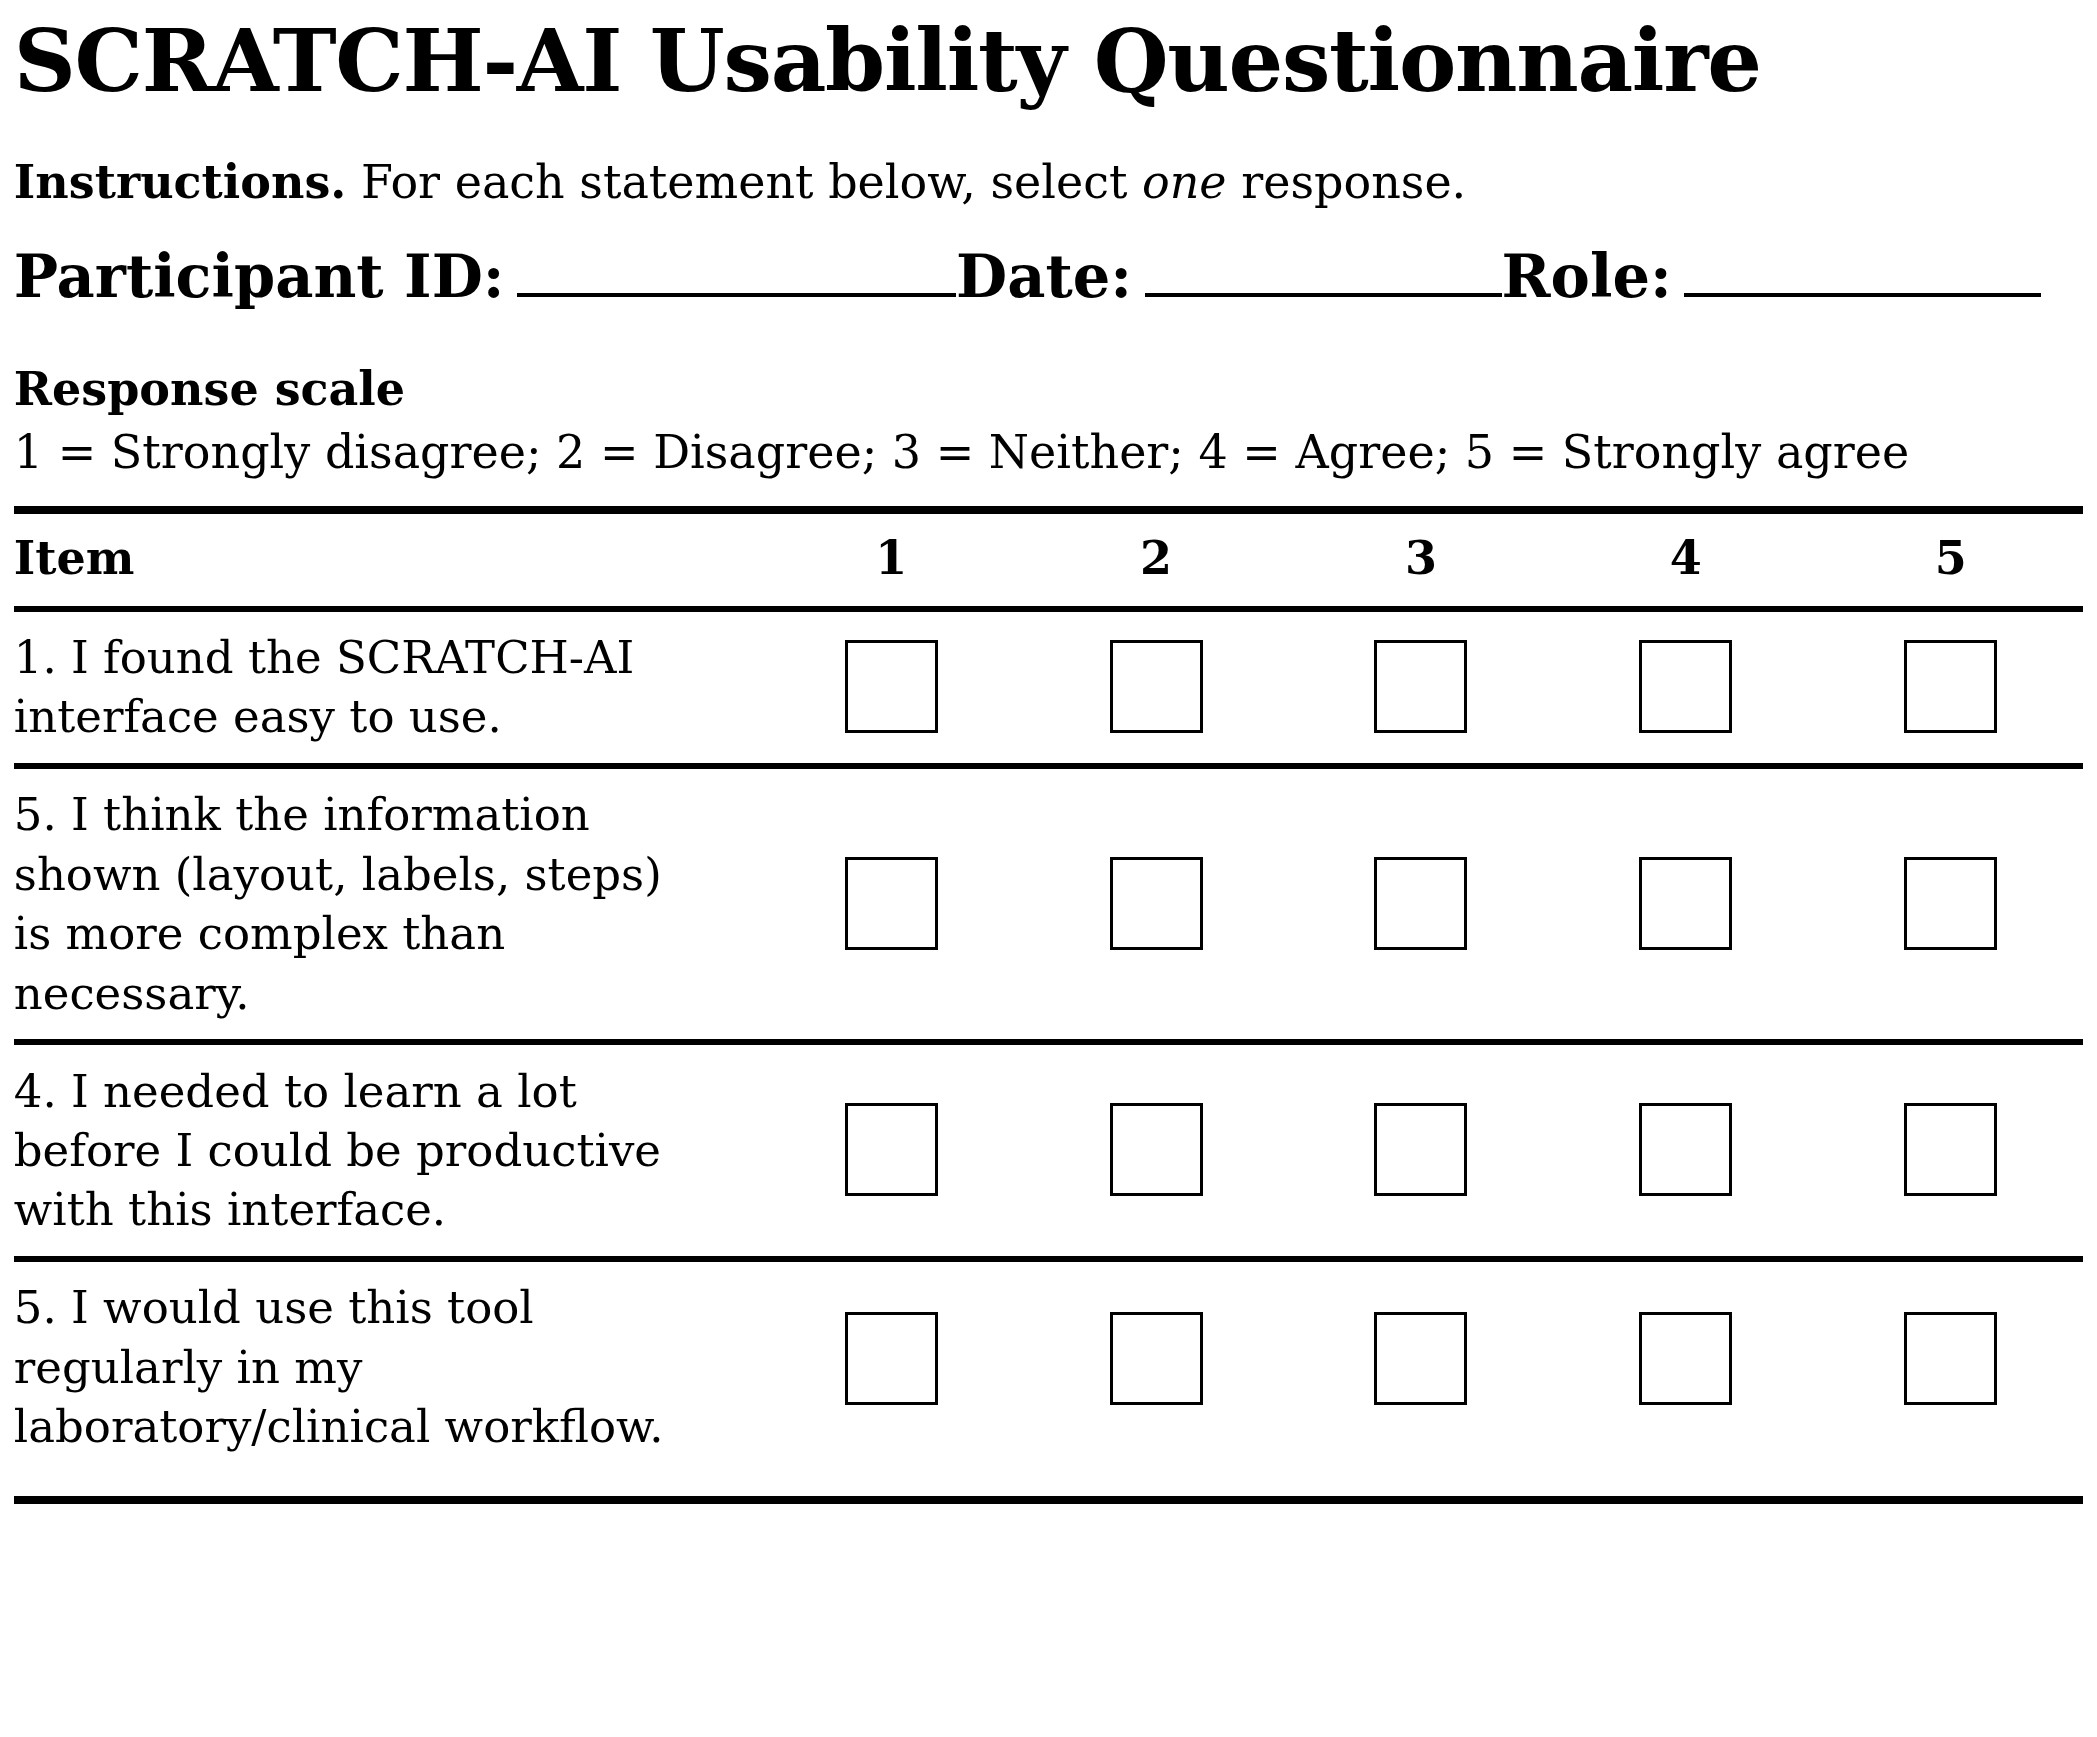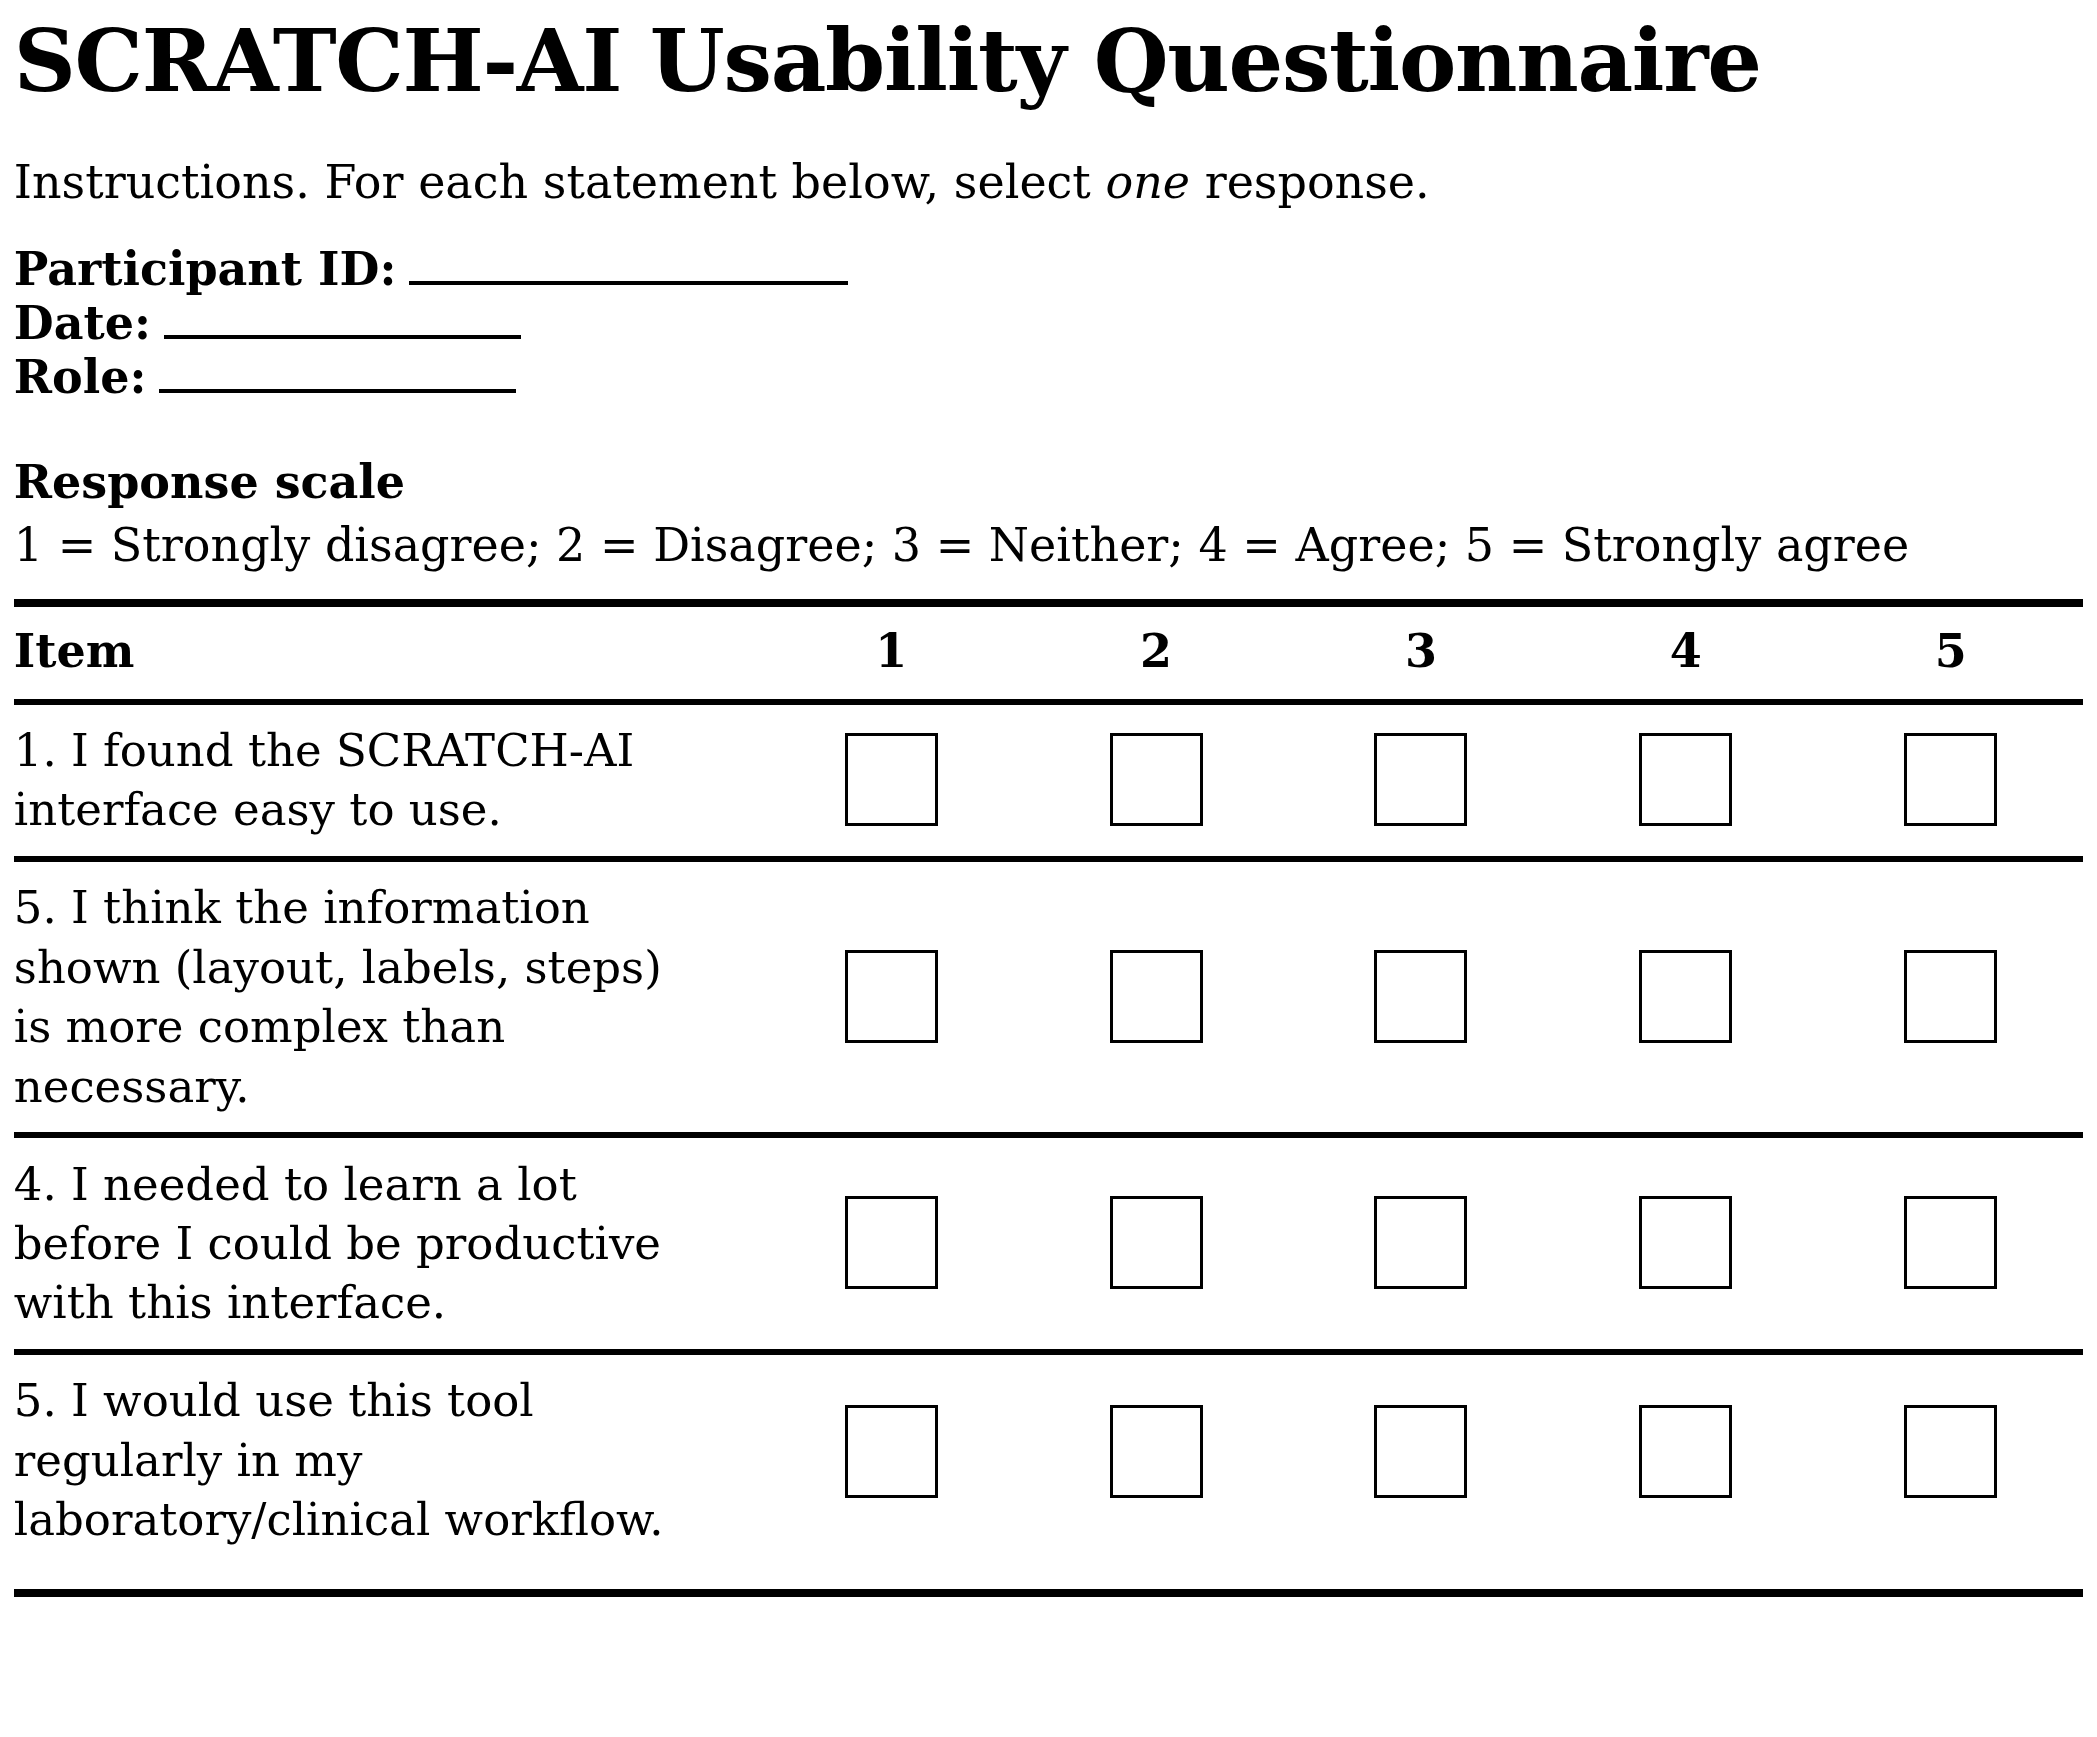--- a/index.html
+++ b/index.html
@@ -17,30 +17,29 @@
     font-size:86px;
     font-weight:bold;
     text-align:left;
     margin:3.8px 0 0 0;
     letter-spacing:-1.3px;
   }
   .instructions{
     font-size:46px;
     margin-top:44px;
   }
-  .instructions .lead{font-weight:normal;}
+  .instructions .lead{font-weight:bold;}
   .instructions .em{font-style:italic;}
   .fields-row{
     display:flex;
     justify-content:space-between;
     align-items:baseline;
     margin-top:33px;
     padding-right:73px;
-    font-size:46px;
-    flex-direction:column;
+    font-size:59px;
   }
   .field{display:flex;align-items:baseline;white-space:nowrap;}
   .field .flabel{font-weight:bold;}
   .blank{
     display:inline-block;
     height:6.3px;
     border-bottom:4.4px solid #000;
     margin-left:12.5px;
   }
   .blank.w-id{width:439px;}

